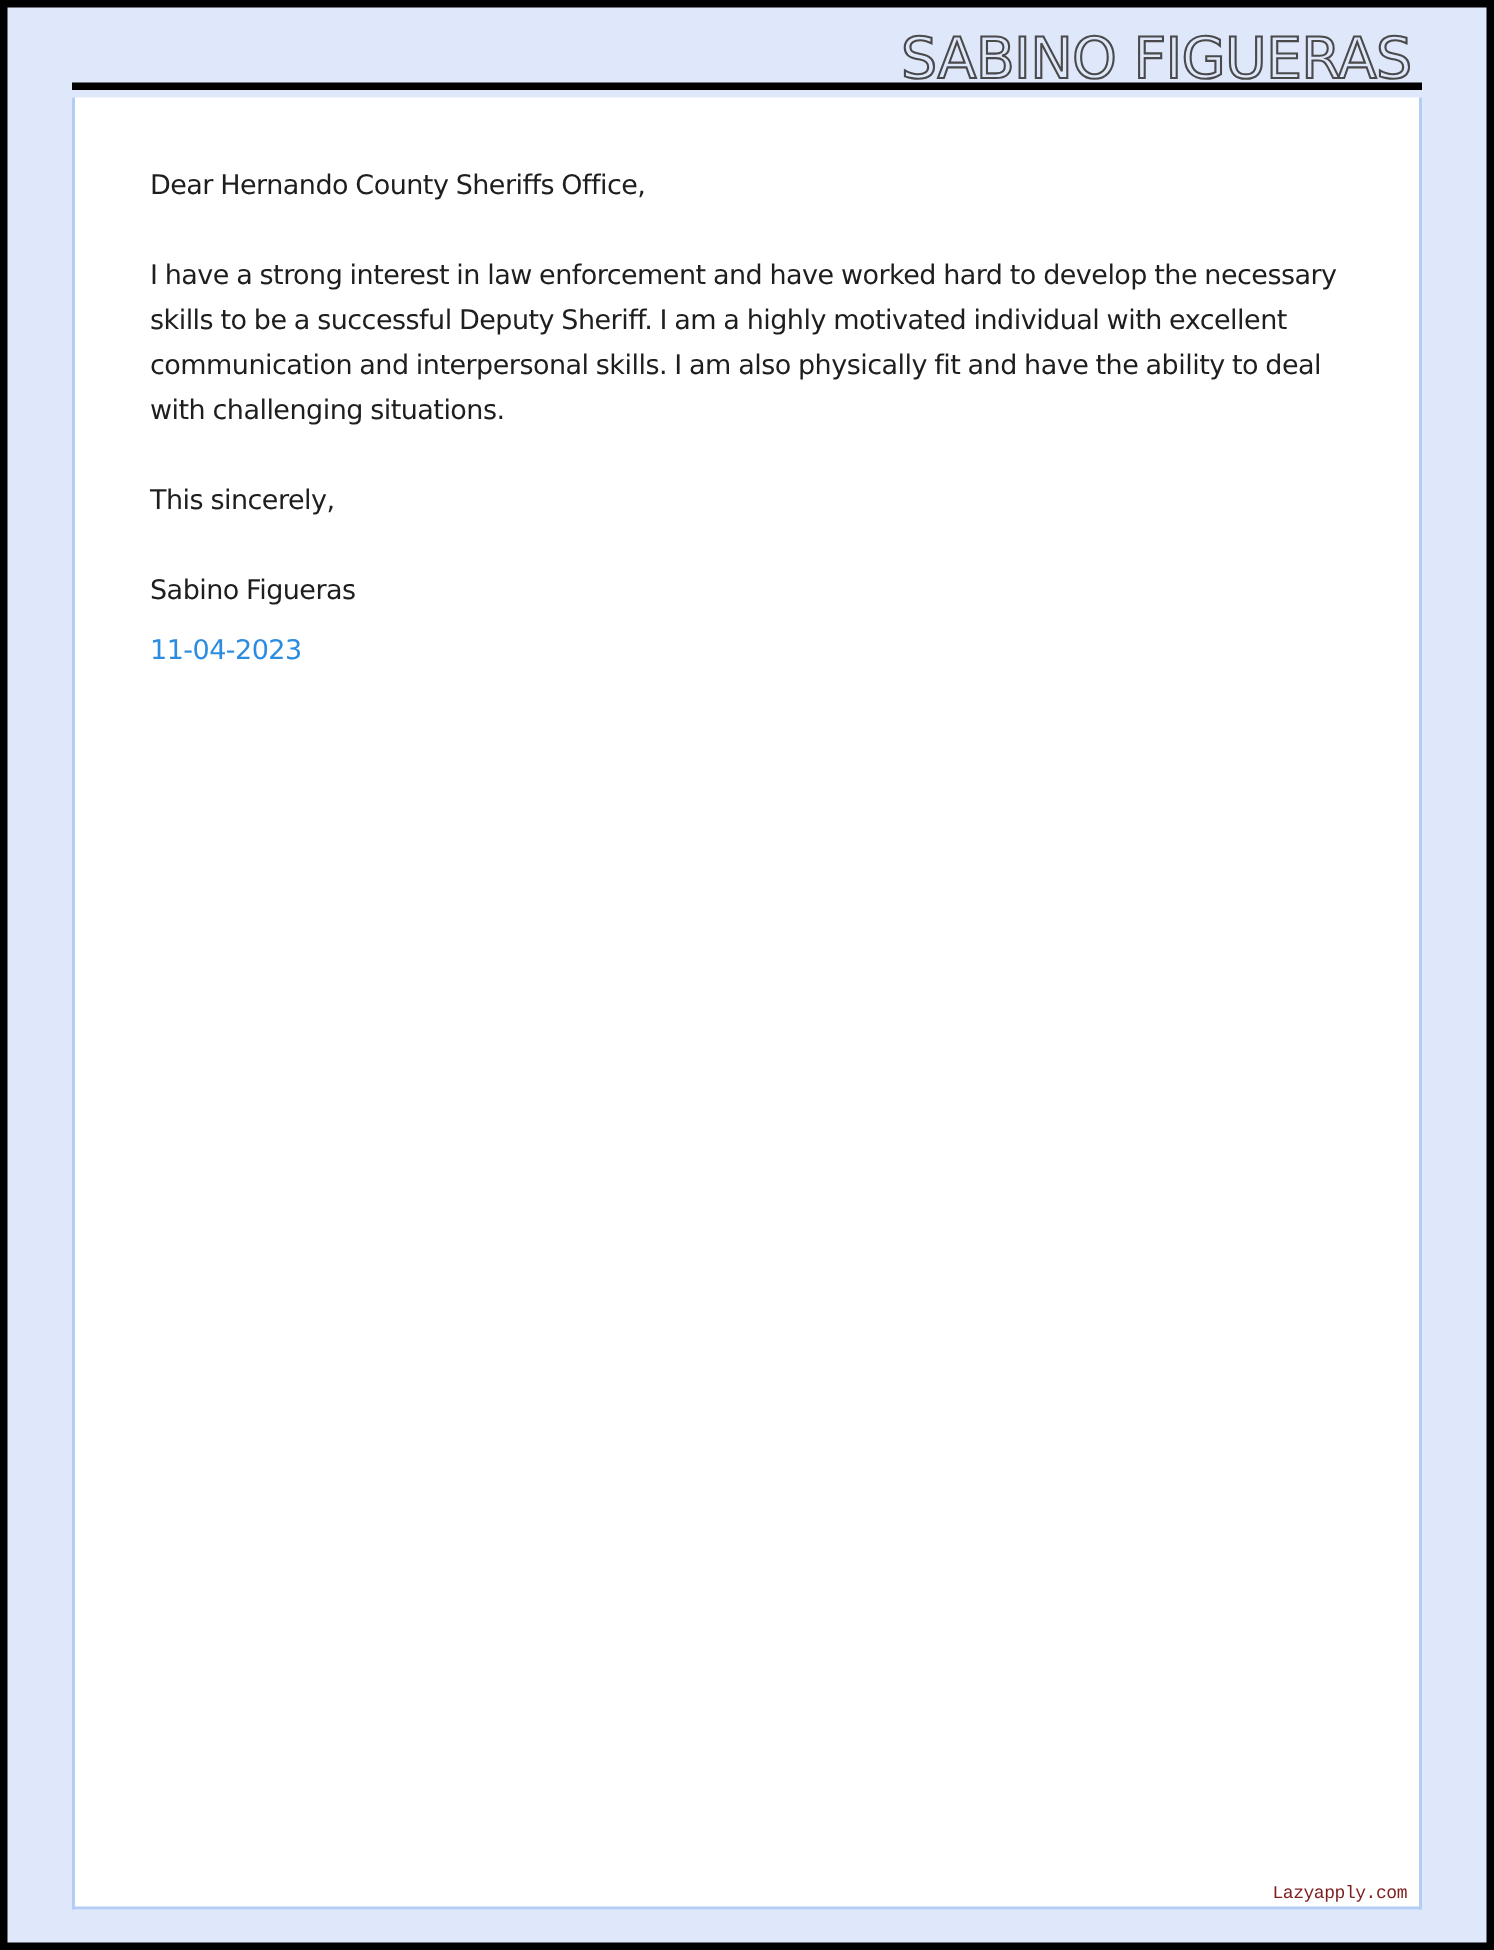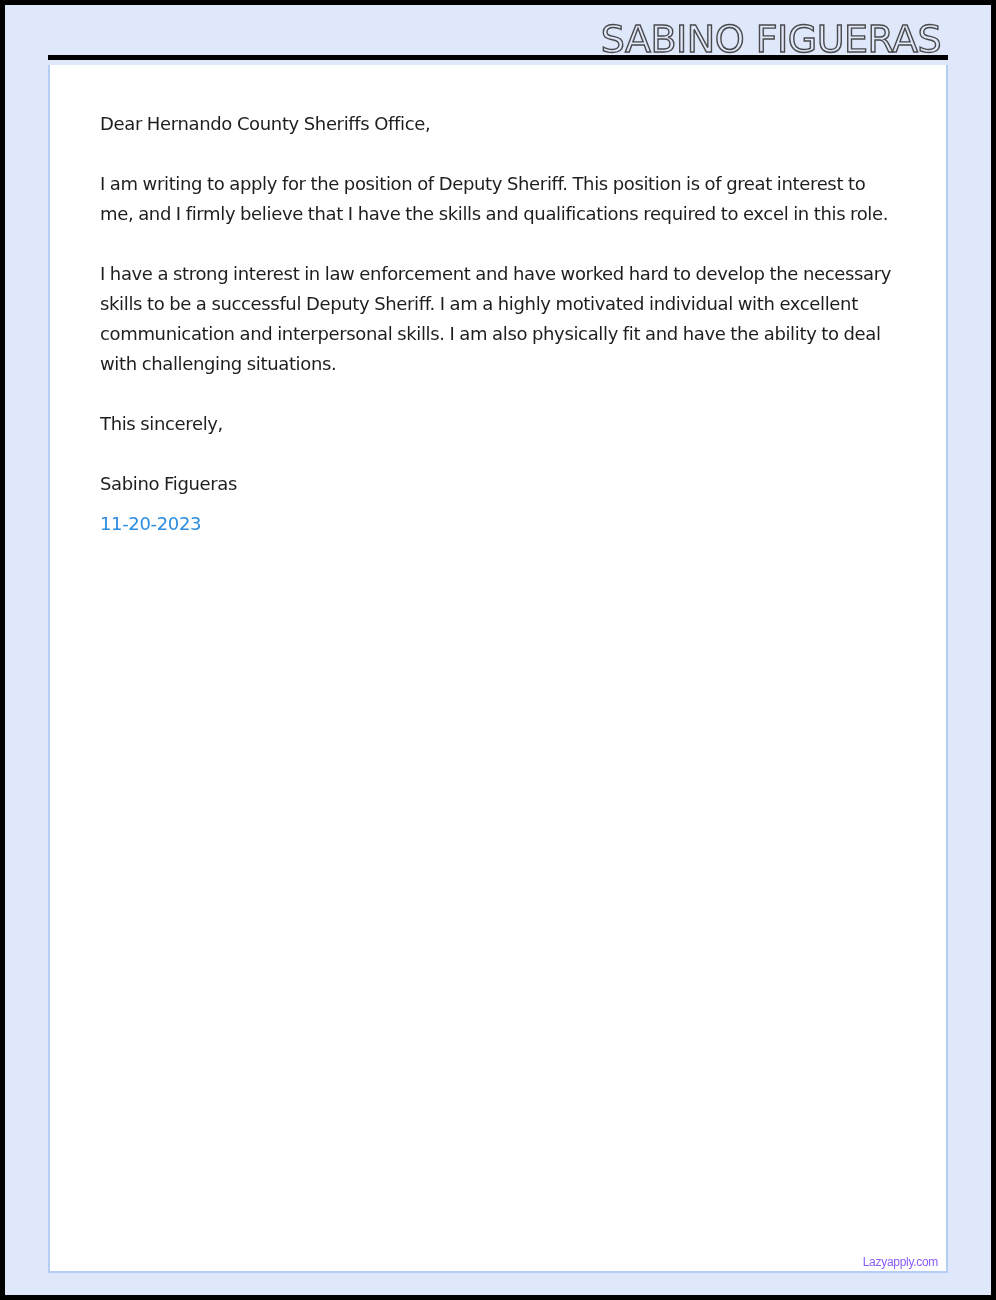--- a/index.html
+++ b/index.html
@@ -60,38 +60,37 @@
       letter-spacing: -0.35px;
       word-spacing: -0.5px;
     }
     .letter p { margin: 0 0 30px 0; }
     .letter .signature { margin-bottom: 10px; }
     .letter .date { color: #2b8ce0; margin: 0; }
     .footer-brand {
       position: absolute;
       right: 8px;
       bottom: 2px;
-      font-family: Liberation Sans, sans-serif;
+      font-family: Liberation Mono, monospace;
       font-size: 12px;
-      color: #8b5cf6;
+      color: #7f1d1d;
       letter-spacing: -0.3px;
     }
   </style>
 </head>
 <body>
 
 <div class="canvas">
   <div class="header-name">SABINO FIGUERAS</div>
 
   <div class="paper">
     <div class="letter">
       <p>Dear Hernando County Sheriffs Office,</p>
-      <p>I am writing to apply for the position of Deputy Sheriff. This position is of great interest to me, and I firmly believe that I have the skills and qualifications required to excel in this role.</p>
       <p>I have a strong interest in law enforcement and have worked hard to develop the necessary skills to be a successful Deputy Sheriff. I am a highly motivated individual with excellent communication and interpersonal skills. I am also physically fit and have the ability to deal with challenging situations.</p>
       <p>This sincerely,</p>
       <p class="signature">Sabino Figueras</p>
-      <p class="date">11-20-2023</p>
+      <p class="date">11-04-2023</p>
     </div>
     <div class="footer-brand">Lazyapply.com</div>
   </div>
 
   <div class="top-rule"></div>
 </div>
 
 </body></html>

